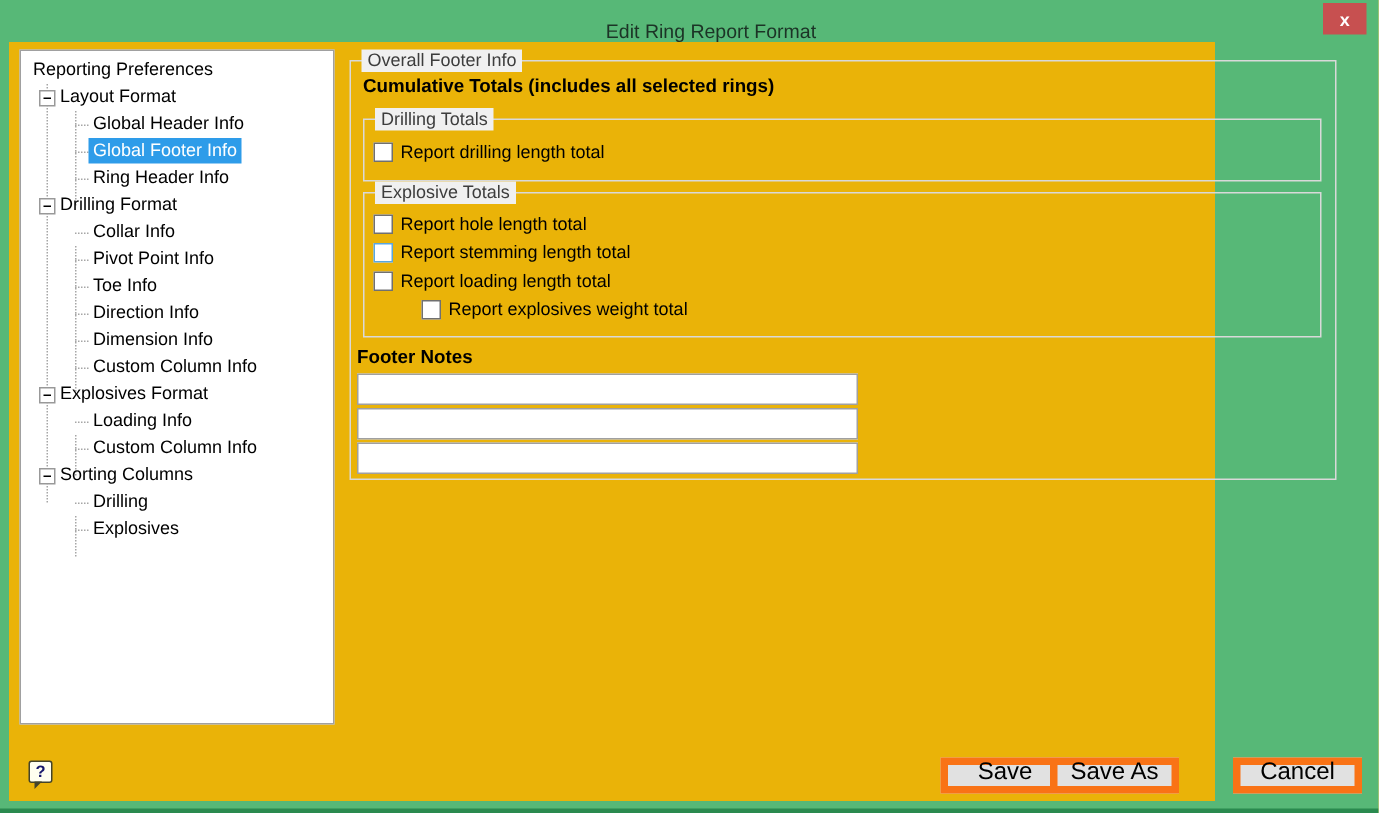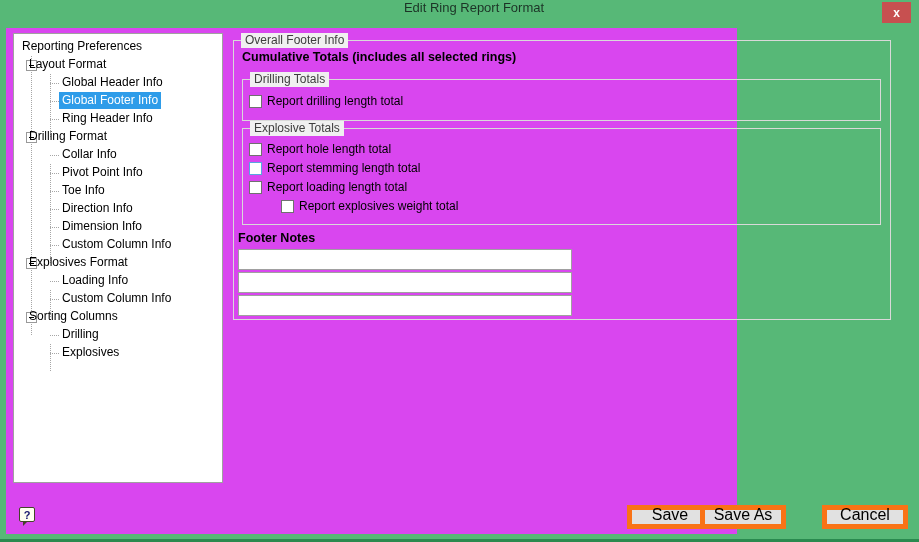--- a/index.html
+++ b/index.html
@@ -15,49 +15,49 @@
     background: #57b877;
     overflow: hidden;
   }
   .window-bottom-edge {
     position: absolute; left:0; right:0; bottom:0; height:3px;
     background: #2a8a4f;
   }
   
   .titlebar {
     position: absolute; top:0; left:0; right:0; height:28px;
-    display:flex; align-items:flex-start; justify-content:center;
+    display:flex; align-items:flex-end; justify-content:center;
     color:#1c3326; font-size:13px;margin-left:29px;
   }
   .close-btn {
     position:absolute; top:2px; right:8px;
     width:29px; height:21px;
     background:#c75050; color:#fff;
     display:flex; align-items:center; justify-content:center;
     font-size:12px; font-weight:bold; cursor:default;
   }
   
   .content {
     position:absolute; left:6px; top:28px;
-    width:731px; height:506px;
-    background:#d946ef;
+    width:804px; height:506px;
+    background:#eab308;
   }
   
   .tree {
     position:absolute; left:7px; top:5px;
     width:210px; height:450px;
     background:#fff; border:1px solid #a0a0a0;
     padding-top:4px;
     font-size:12px; color:#000;
     overflow:hidden;
   }
   .trow { position:relative; height:18px; line-height:17px; white-space:nowrap; }
   .trow .lbl { display:inline-block; padding:0 3px; position:relative; z-index:2; }
   .lv0 .lbl { margin-left:5px; }
-  .lv1 .lbl { margin-left:12px; }
+  .lv1 .lbl { margin-left:23px; }
   .lv2 .lbl { margin-left:45px; }
   .trow.selected .lbl { background:#2e9ce9; color:#fff; }
   .expander {
     position:absolute; left:12px; top:4px; z-index:2;
     width:11px; height:11px;
     border:1px solid #999; background:#fff;
   }
   .expander::after {
     content:""; position:absolute; left:2px; top:4px;
     width:5px; height:1px; background:#000;

